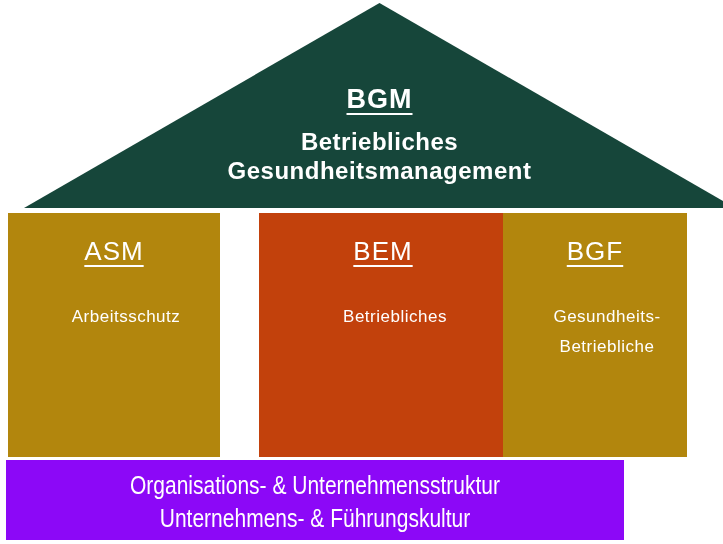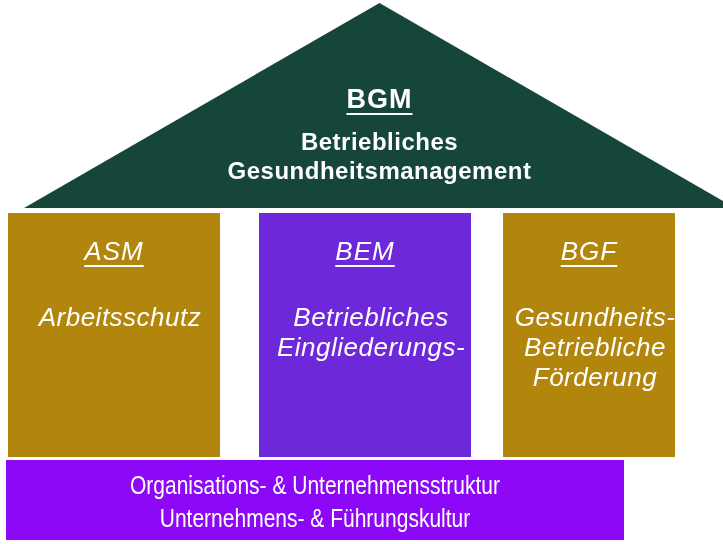--- a/index.html
+++ b/index.html
@@ -46,42 +46,41 @@
     line-height: 29px;
     letter-spacing: 0.5px;
   }
   
   .pillar {
     position: absolute;
     top: 213px;
     height: 244px;
     color: #ffffff;
     text-align: center;
-    font-style: italic;
   }
   .pillar-1 { left: 8px;   width: 212px; }
   .pillar-2 { left: 259px; width: 212px; }
-  .pillar-3 { left: 503px; width: 172px; }
+  .pillar-3 { left: 503px; width: 172px; padding-left: 12px; }
   .pillar-abbr {
     position: absolute;
     top: 23px;
     left: 0;
     width: 100%;
     font-size: 26px;
     letter-spacing: 1px;
     text-decoration: underline;
     text-decoration-thickness: 2px;
     text-underline-offset: 5px;
   }
   .pillar-body {
     position: absolute;
     top: 89px;
-    left: 6px;
+    left: 12px;
     width: 100%;
-    font-size: 26px;
+    font-size: 17px;
     line-height: 30px;
     letter-spacing: 0.5px;
   }
   
   .base-bar {
     position: absolute;
     left: 6px;
     top: 460px;
     width: 618px;
     height: 80px;
@@ -114,34 +113,32 @@
 
   <div class="pillar pillar-1" style="background: rgb(178, 134, 13);">
     <div class="pillar-abbr">ASM</div>
     <div class="pillar-body">
       <div>Arbeitsschutz</div>
       <div></div>
       <div></div>
     </div>
   </div>
 
-  <div class="pillar pillar-2" style="background: #6d28d9;">
+  <div class="pillar pillar-2" style="background: #c2410c; padding-left: 36px;">
     <div class="pillar-abbr">BEM</div>
     <div class="pillar-body">
       <div>Betriebliches</div>
-      <div>Eingliederungs-</div>
     </div>
   </div>
 
   <div class="pillar pillar-3" style="background: rgb(178, 134, 13);">
     <div class="pillar-abbr">BGF</div>
     <div class="pillar-body">
       <div>Gesundheits-</div>
       <div>Betriebliche</div>
-      <div>Förderung</div>
     </div>
   </div>
 
   <div class="base-bar" style="background: rgb(140, 8, 247);">
     <div class="base-line">Organisations- &amp; Unternehmensstruktur</div>
     <div class="base-line">Unternehmens- &amp; Führungskultur</div>
   </div>
 
 </div>
 

